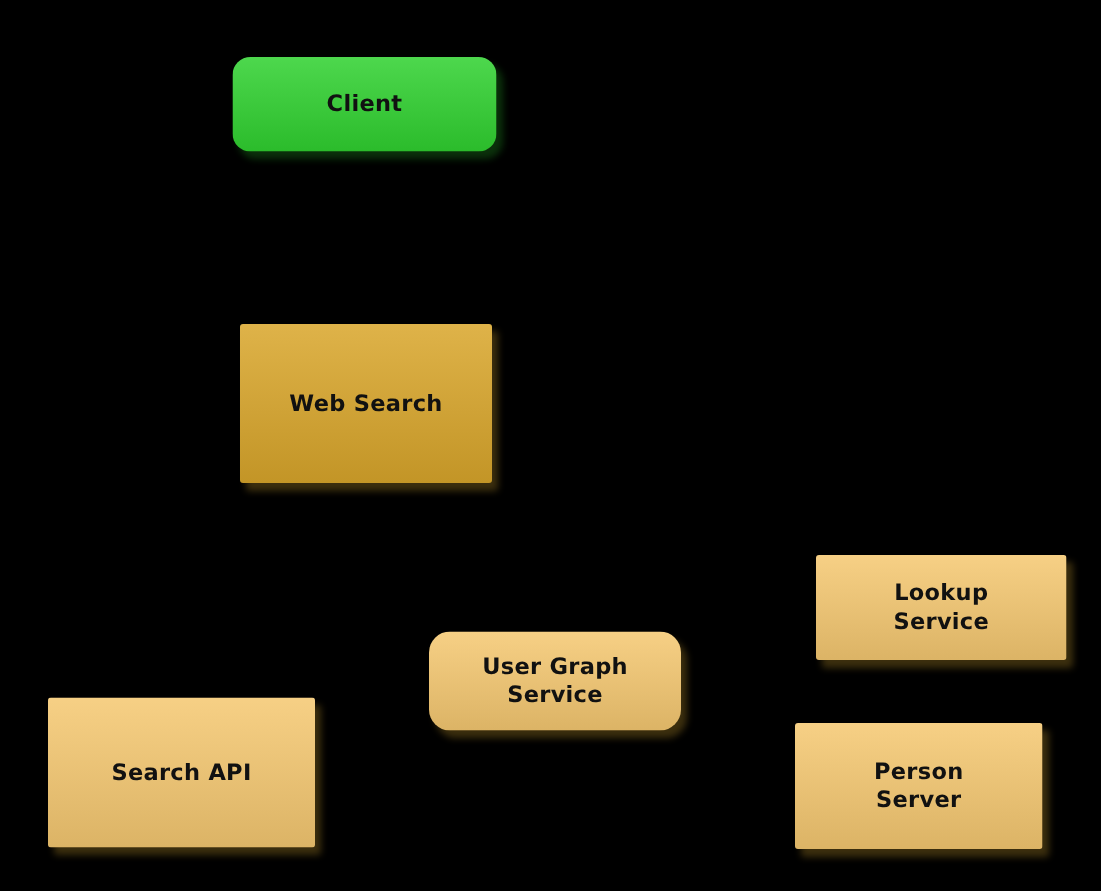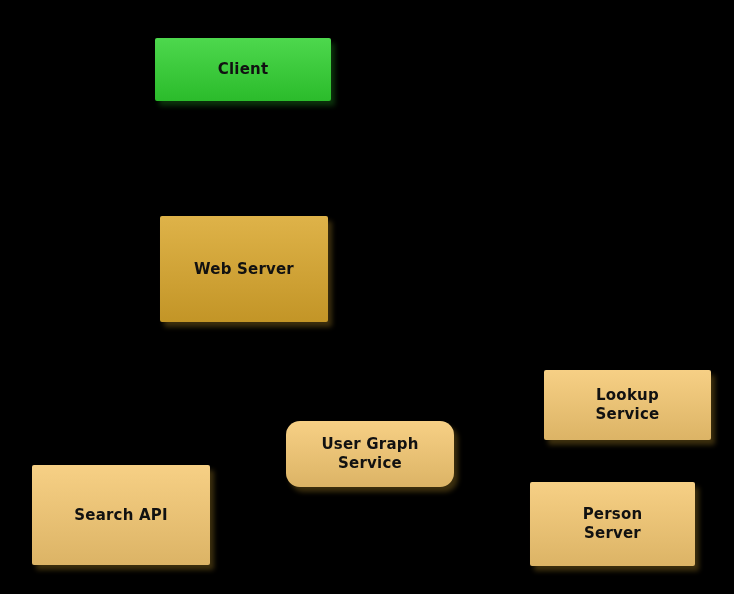--- a/index.html
+++ b/index.html
@@ -37,26 +37,26 @@
   .node-lookup-service    { left: 528px; top: 370px; width: 167px; height: 70px;  }
   .node-user-graph-service{ left: 286px; top: 421px; width: 168px; height: 66px; border-radius: 14px;  }
   .node-person-server     { left: 530px; top: 482px; width: 165px; height: 84px;  }
   .node-search-api        { left: 32px;  top: 465px; width: 178px; height: 100px; }
 </style>
 </head>
 <body>
 
 <div class="canvas">
 
-  <div class="node node-client" style="background-color: rgb(48, 209, 48);">
+  <div class="node node-client" style="background-color: rgb(48, 209, 48); border-radius: 12px;">
     <span class="label">Client</span>
   </div>
 
   <div class="node node-web-server" style="background-color: rgb(217, 166, 43);">
-    <span class="label">Web Server</span>
+    <span class="label">Web Search</span>
   </div>
 
   <div class="node node-lookup-service" style="background-color: rgb(245, 200, 113); margin-left: 16px;">
     <span class="label">Lookup
 Service</span>
   </div>
 
   <div class="node node-user-graph-service" style="background-color: rgb(245, 200, 113);">
     <span class="label">User Graph
 Service</span>

